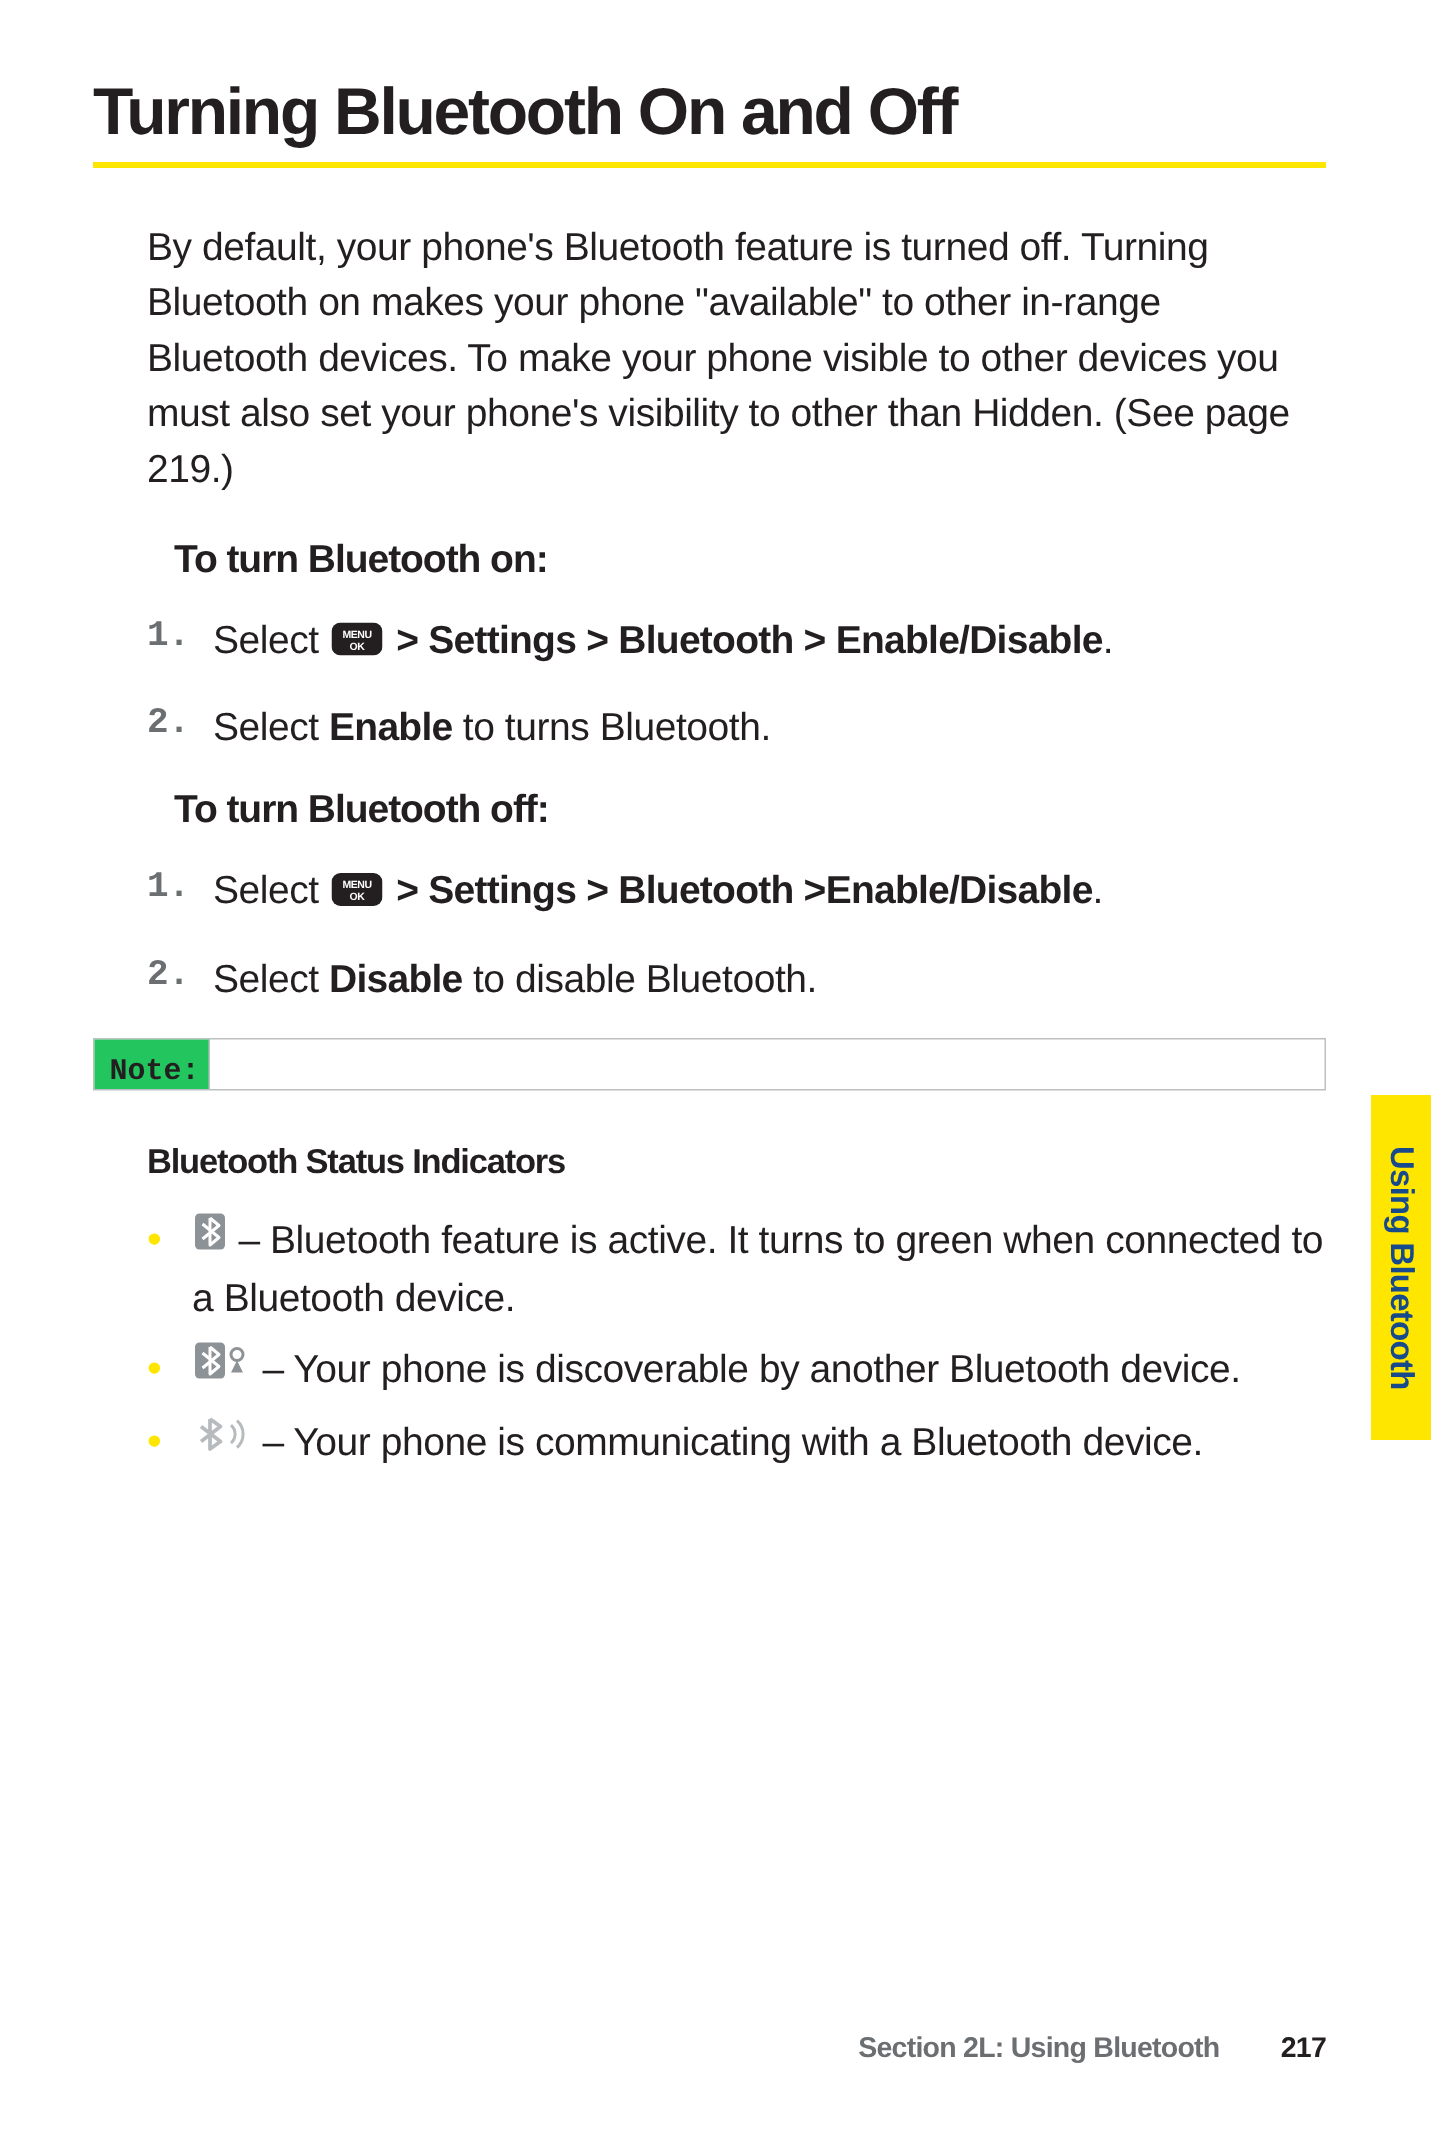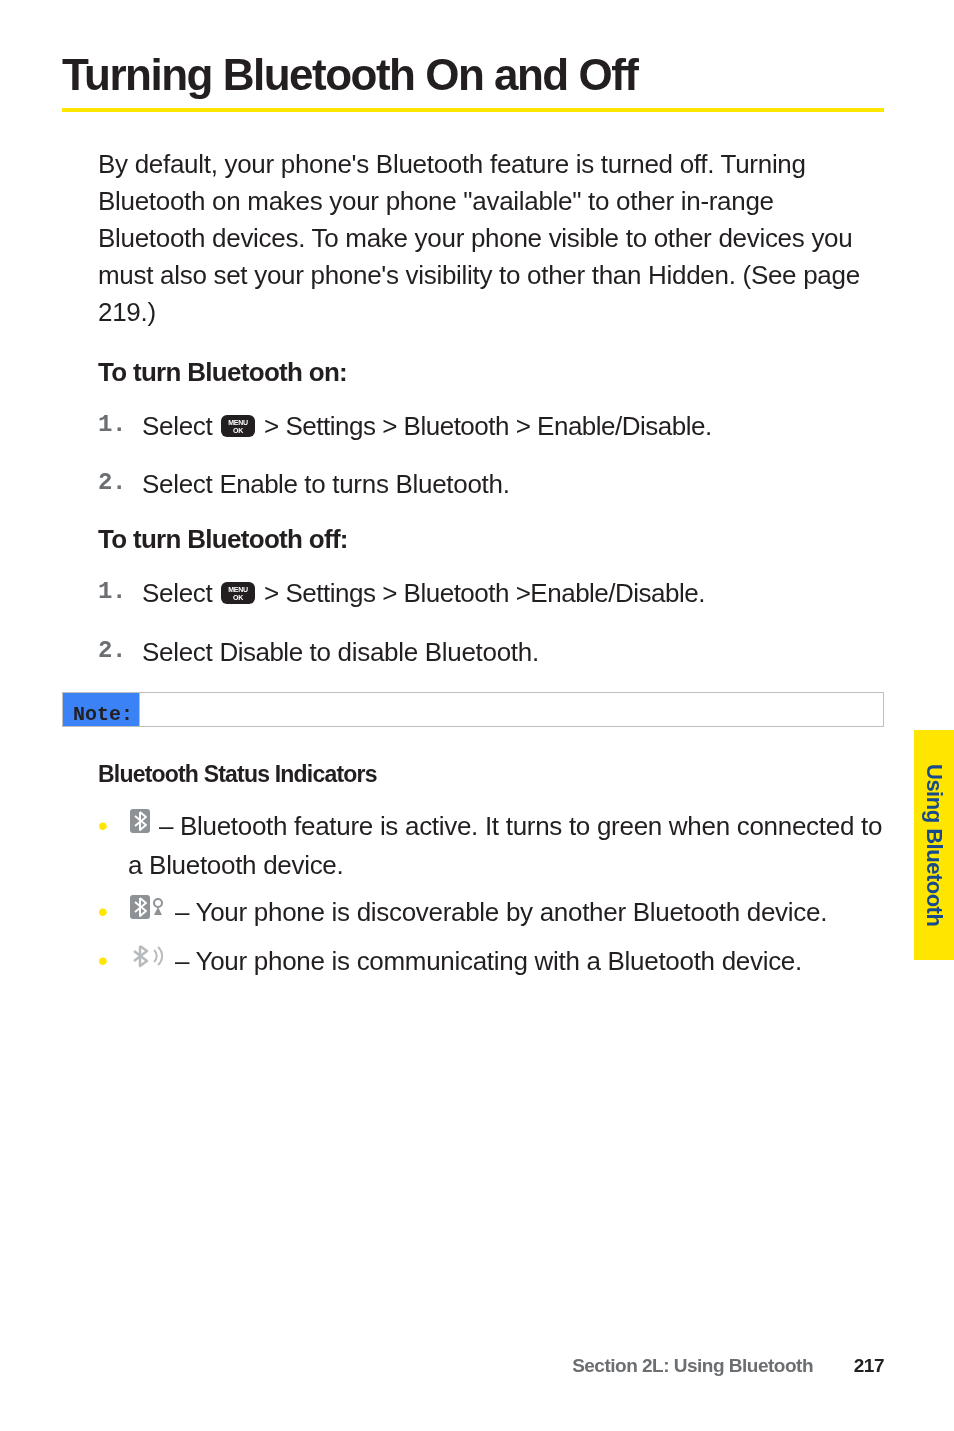--- a/index.html
+++ b/index.html
@@ -36,21 +36,21 @@
     font-family: -apple-system, BlinkMacSystemFont, "Segoe UI", Arial, sans-serif;
     font-size: 26px;
     line-height: 1.42;
     margin: 0 0 26px 36px;
     letter-spacing: -0.3px;
   }
   .subhead {
     font-family: -apple-system, BlinkMacSystemFont, "Segoe UI", Arial, sans-serif;
     font-weight: 700;
     font-size: 26px;
-    margin: 0 0 20px 36px;
+    margin: 0 0 20px 54px;
     letter-spacing: -0.7px;
   }
   ol.steps {
     list-style: none;
     margin: 0 0 22px 36px;
     padding: 0;
   }
   ol.steps li {
     display: flex;
     align-items: flex-start;
@@ -65,21 +65,21 @@
     font-weight: 700;
     font-size: 24px;
     color: #6c6f72;
     width: 44px;
     flex-shrink: 0;
   }
   .step-body {
     flex: 1;
   }
   .bold {
-    font-weight: 400;
+    font-weight: 700;
     letter-spacing: -0.5px;
     text-align: right;
   }
   .menu-key {
     display: inline-block;
     vertical-align: middle;
     width: 34px;
     height: 22px;
     border-radius: 6px;
     position: relative;
@@ -90,21 +90,21 @@
     width: 34px;
     height: 22px;
     display: block;
   }
   .note-box {
     display: flex;
     border: 1px solid #bdbfc1;
     margin: 0 0 30px 0;
   }
   .note-label {
-    background: #3b82f6;
+    background: #22c55e;
     font-family: "Courier New", monospace;
     font-weight: 700;
     color: #231f20;
     font-size: 20px;
     padding: 10px 10px 0 10px;
     border-right: 1px solid #bdbfc1;
     width: 77px;
     box-sizing: border-box;
     flex-shrink: 0;
   }

